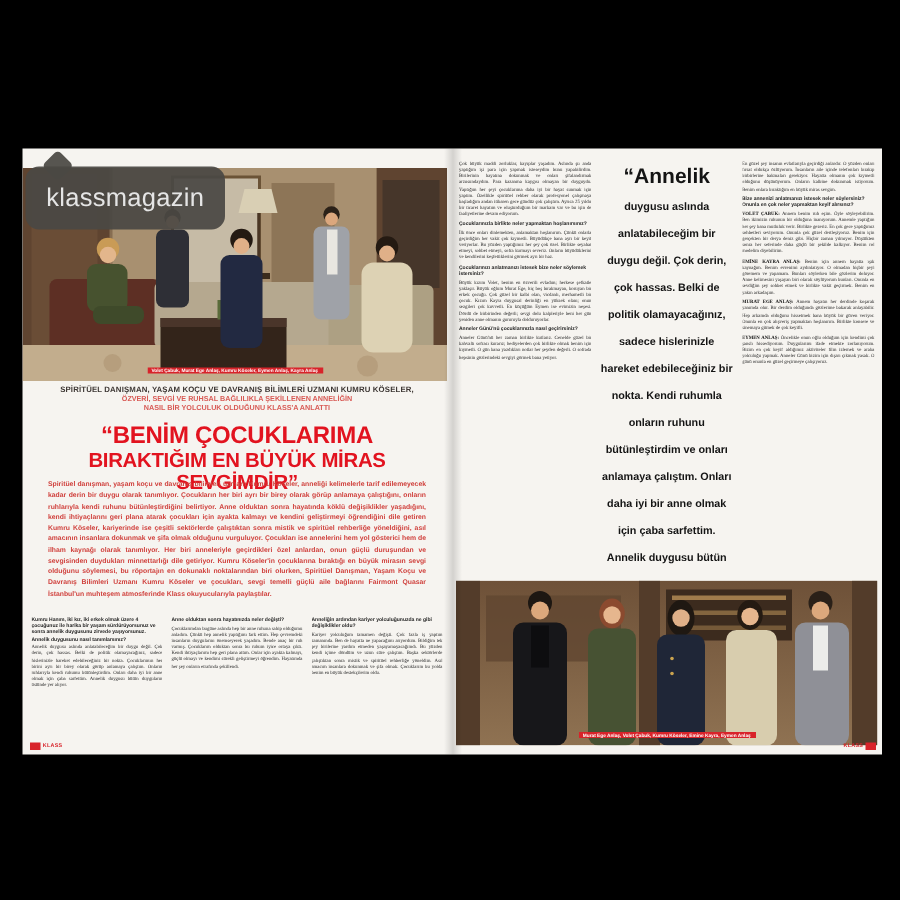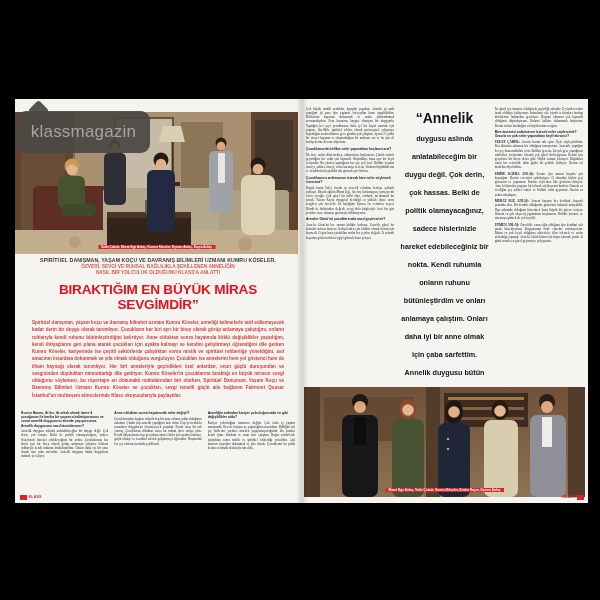--- a/index.html
+++ b/index.html
@@ -110,20 +110,21 @@
         <div class="photo-caption">Volet Çabuk, Murat Ege Anlaş, Kumru Köseler, Eymen Anlaş, Kayra Anlaş</div>
       </div>
 
       <div class="kicker">
         <div class="k1">SPİRİTÜEL DANIŞMAN, YAŞAM KOÇU VE DAVRANIŞ BİLİMLERİ UZMANI KUMRU KÖSELER,</div>
         <div class="k2">ÖZVERİ, SEVGİ VE RUHSAL BAĞLILIKLA ŞEKİLLENEN ANNELİĞİN</div>
         <div class="k3">NASIL BİR YOLCULUK OLDUĞUNU KLASS'A ANLATTI</div>
       </div>
 
       <div class="headline">
+        <div class="h1">“BENİM ÇOCUKLARIMA</div>
         <div class="h2">BIRAKTIĞIM EN BÜYÜK MİRAS SEVGİMDİR”</div>
       </div>
 
       <div class="lede">Spiritüel danışman, yaşam koçu ve davranış bilimleri uzmanı Kumru Köseler, anneliği kelimelerle tarif edilemeyecek kadar derin bir duygu olarak tanımlıyor. Çocukların her biri ayrı bir birey olarak görüp anlamaya çalıştığını, onların ruhlarıyla kendi ruhunu bütünleştirdiğini belirtiyor. Anne olduktan sonra hayatında köklü değişiklikler yaşadığını, kendi ihtiyaçlarını geri plana atarak çocukları için ayakta kalmayı ve kendini geliştirmeyi öğrendiğini dile getiren Kumru Köseler, kariyerinde ise çeşitli sektörlerde çalıştıktan sonra mistik ve spiritüel rehberliğe yöneldiğini, asıl amacının insanlara dokunmak ve şifa olmak olduğunu vurguluyor. Çocukları ise annelerini hem yol gösterici hem de ilham kaynağı olarak tanımlıyor. Her biri anneleriyle geçirdikleri özel anlardan, onun güçlü duruşundan ve sevgisinden duydukları minnettarlığı dile getiriyor. Kumru Köseler'in çocuklarına bıraktığı en büyük mirasın sevgi olduğunu söylemesi, bu röportajın en dokunaklı noktalarından biri olurken, Spiritüel Danışman, Yaşam Koçu ve Davranış Bilimleri Uzmanı Kumru Köseler ve çocukları, sevgi temelli güçlü aile bağlarını Fairmont Quasar İstanbul'un muhteşem atmosferinde Klass okuyucularıyla paylaştılar.</div>
 
       <div class="cols cols-left">
         <div class="col">
           <p class="q">Kumru Hanım, iki kız, iki erkek olmak üzere 4 çocuğunuz ile harika bir yaşam sürdürüyorsunuz ve sonra annelik duygusunu zirvede yaşıyorsunuz. Annelik duygusunu nasıl tanımlarsınız?</p>
           <p class="a">Annelik duygusu aslında anlatabileceğim bir duygu değil. Çok derin, çok hassas. Belki de politik olamayacağınız, sadece hislerinizle hareket edebileceğiniz bir nokta. Çocuklarımın her birini ayrı bir birey olarak görüp anlamaya çalıştım. Onların ruhlarıyla kendi ruhumu bütünleştirdim. Onları daha iyi bir anne olmak için çaba sarfettim. Annelik duygusu bütün duyguların üstünde yer alıyor.</p>
         </div>
@@ -221,18 +222,18 @@
         <span>KLASS</span>
         <span class="pagebox"></span>
       </div>
     </div>
 
     <div class="gutter"></div>
   </div>
 
   <div style="position:absolute;left:17px;top:111px;width:133px;height:42px;background:rgba(74,72,68,.93);
               border-radius:9px;display:flex;align-items:center;justify-content:center;z-index:5;">
-    <span style="color:#a3a3a3;font-size:17px;letter-spacing:.2px;">klassmagazin</span>
+    <span style="color:#e5e5e5;font-size:17px;letter-spacing:.2px;">klassmagazin</span>
   </div>
   <div style="position:absolute;left:31px;top:103px;width:15px;height:15px;background:rgba(74,72,68,.93);
               transform:rotate(45deg);border-radius:3px;z-index:4;"></div>
 
 </div>
 
 </body></html>

